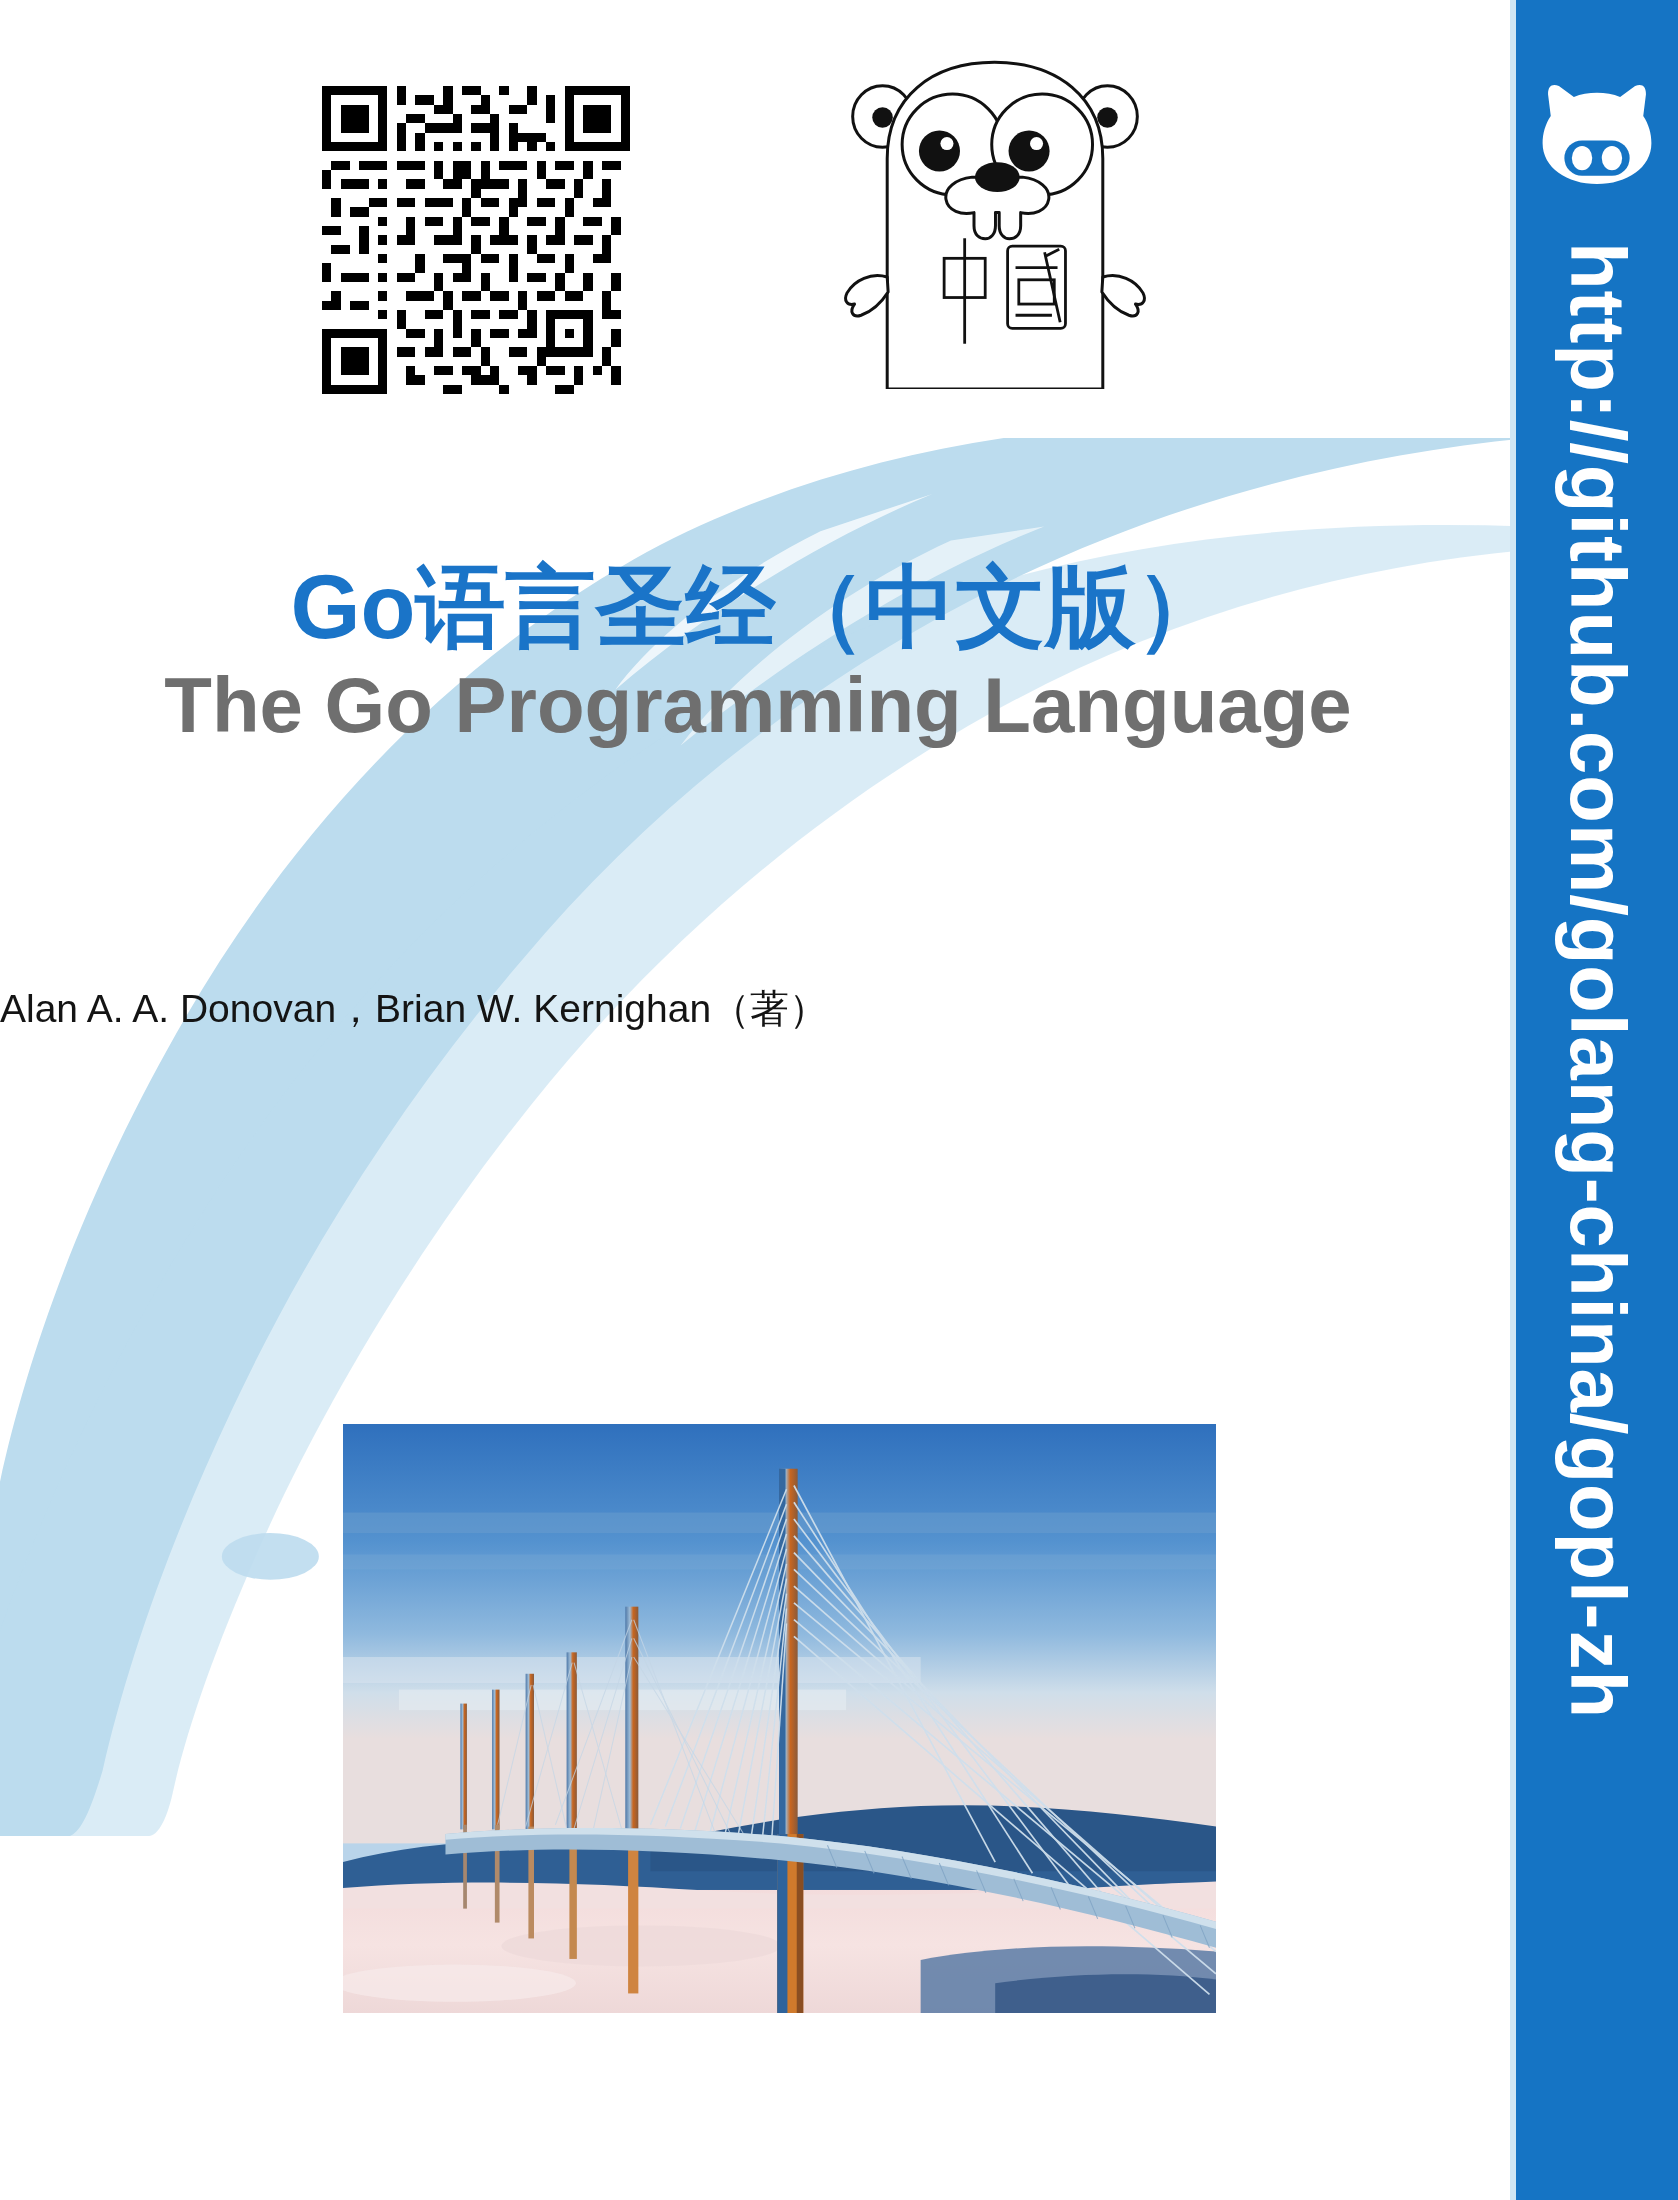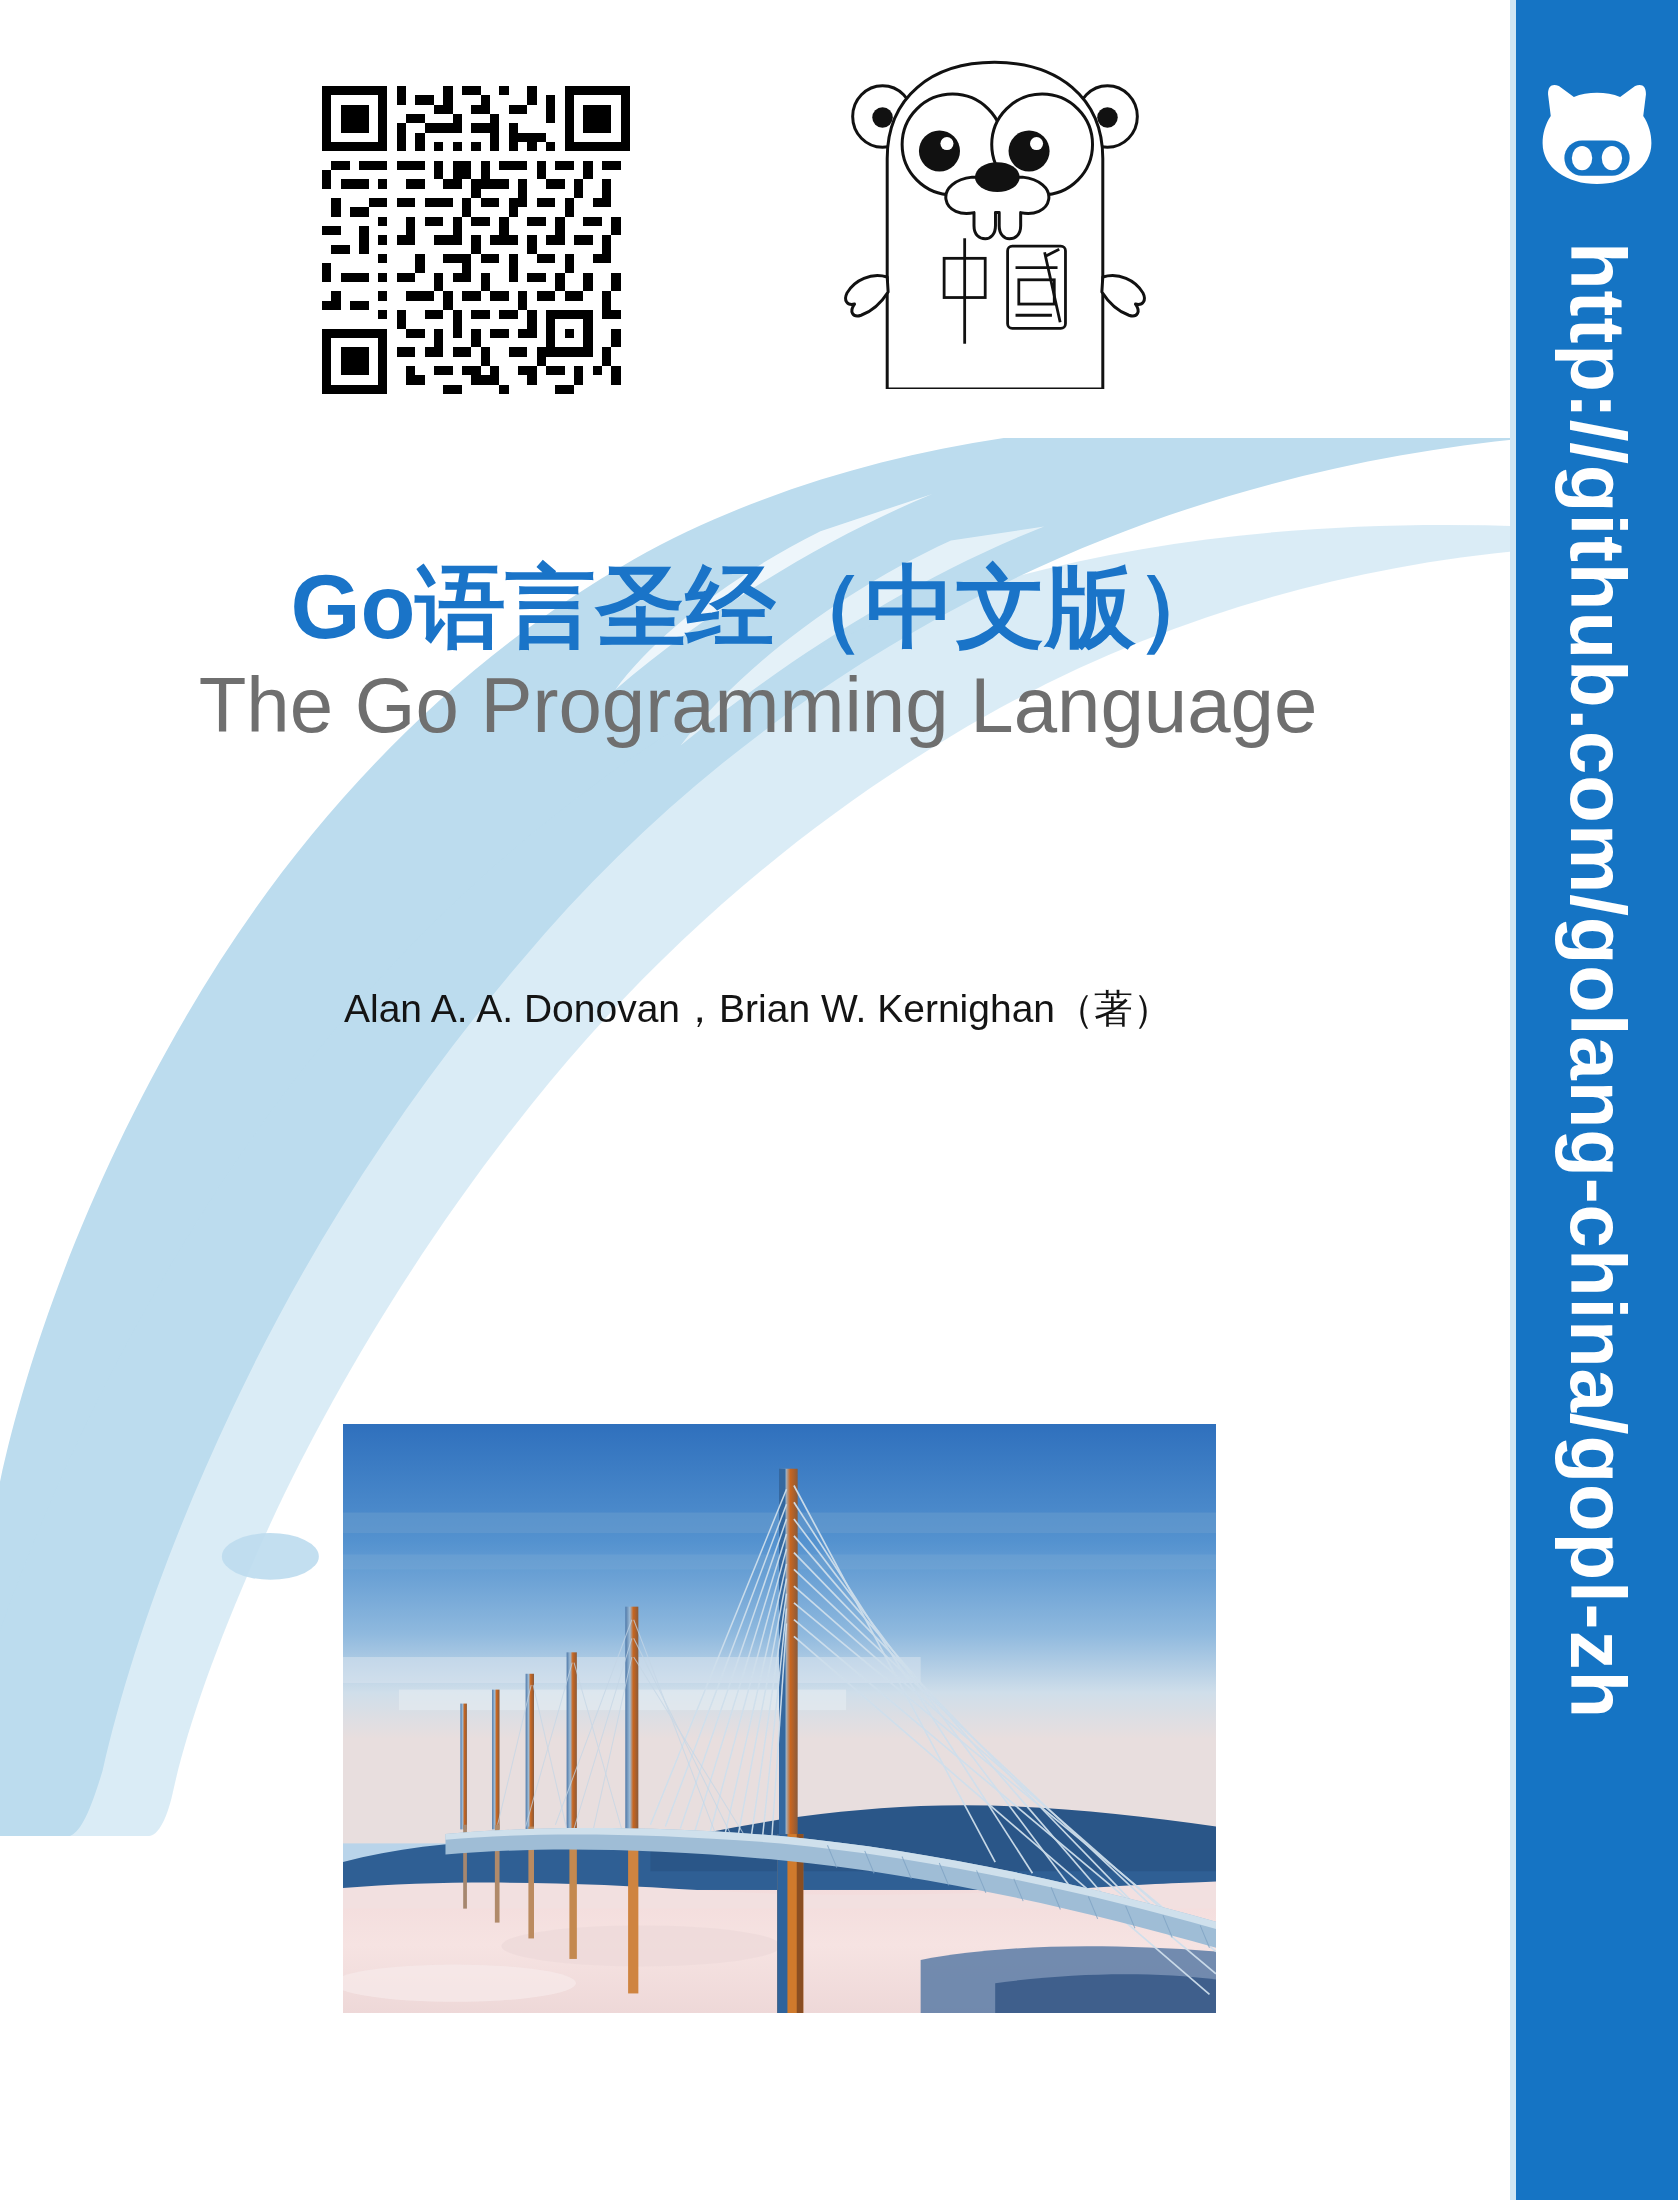--- a/index.html
+++ b/index.html
@@ -21,26 +21,26 @@
   
   #gopher{position:absolute;left:834px;top:39px;width:322px;height:350px;}
 
   
   .title-block{position:absolute;left:0;top:559px;width:1516px;text-align:center;}
   #main-title{
     font-size:90px;font-weight:bold;color:#1a74c8;
     letter-spacing:0px;line-height:1.08;white-space:nowrap;
   }
   #sub-title{
-    font-size:78px;font-weight:normal;color:#6f6f6f;
+    font-size:78px;font-weight:bold;color:#6f6f6f;
     line-height:1.12;margin-top:5.6px;white-space:nowrap;
   }
 
   
-  .authors{position:absolute;left:0;top:984px;width:1516px;text-align:center;}
+  .authors{position:absolute;left:0;top:984px;width:1516px;}
   .authors div{
     font-size:39px;color:#141414;line-height:1.28;white-space:nowrap;
   }
 
   
   #photo{position:absolute;left:343px;top:1424px;width:873px;height:589px;
          background:#b9d4ea;overflow:hidden;}
   #photo svg{display:block;width:873px;height:589px;}
 
   

